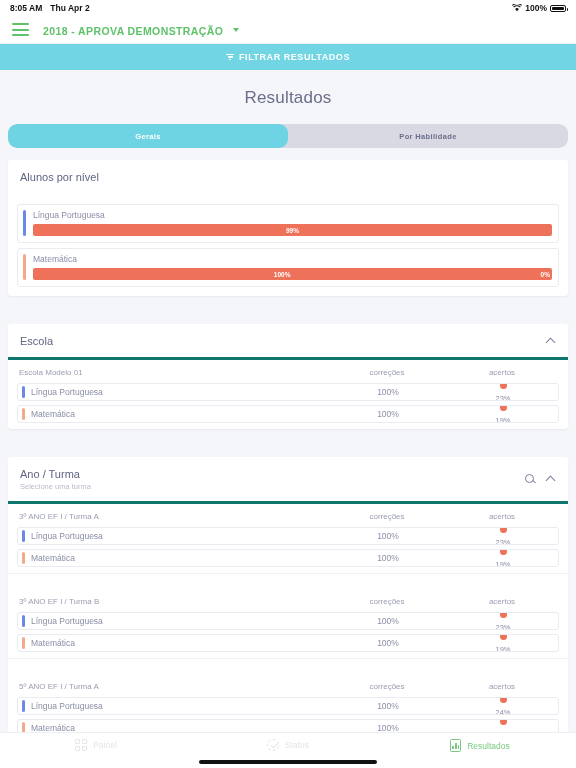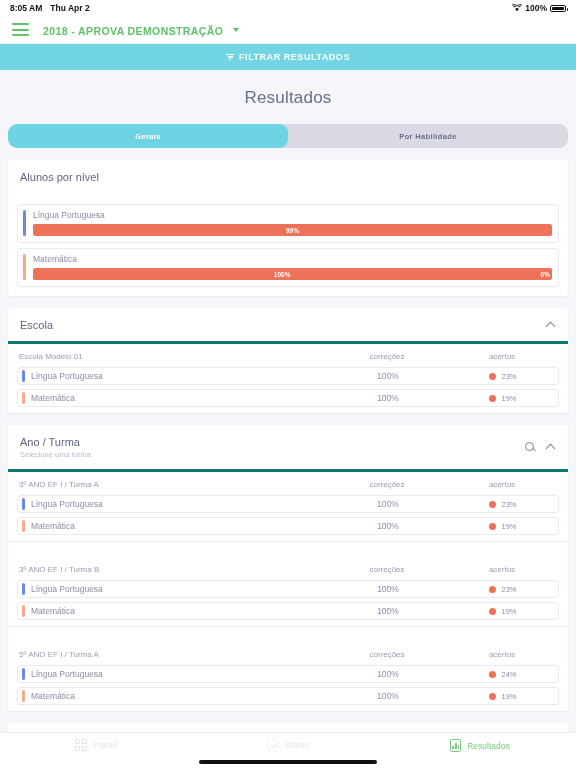--- a/index.html
+++ b/index.html
@@ -66,21 +66,21 @@
   }
   .seg-btn {
     flex: 1; display: flex; align-items: center; justify-content: center;
     font-size: 7.5px; font-weight: bold; letter-spacing: .35px; cursor: pointer;
     color: #6b6e8a;
   }
   .seg-btn.active { background: #6ed3e2; color: #ffffff; border-radius: 9px; }
 
   
   .card {
-    background: #ffffff; border-radius: 3px; margin-bottom: 12px;
+    background: #ffffff; border-radius: 3px; margin-bottom: 28px;
     box-shadow: 0 1px 2px rgba(60,64,90,.07);
   }
   .card-head {
     display: flex; align-items: center; justify-content: space-between;
     padding: 11px 12px 10px; border-bottom: 3px solid #0f766e;
   }
   .card-head.noborder { border-bottom: none; }
   .card-title { color: #5f6482; font-size: 11px; }
   .card-sub { color: #b9bccb; font-size: 7.5px; margin-top: 2px; }
   .head-actions { display: flex; align-items: center; gap: 11px; }
@@ -129,21 +129,21 @@
   .col-name { flex: 1; }
   .col-cor { width: 120px; text-align: center; }
   .col-ace { width: 110px; text-align: center; }
   .tbl-row {
     display: flex; align-items: center; border: 1px solid #e9ebf1;
     border-radius: 3px; margin-bottom: 4px; height: 18px; overflow: hidden;
   }
   .rstripe { width: 3px; height: 12px; border-radius: 2px; margin: 0 6px 0 4px; flex: 0 0 3px; }
   .r-name { flex: 1; font-size: 8.5px; color: #8a8ea7; }
   .r-cor { width: 120px; text-align: center; font-size: 8.5px; color: #8a8ea7; }
-  .r-ace { width: 110px; display: flex; align-items: center; justify-content: center; gap: 5px; font-size: 7.5px; color: #8a8ea7; }
+  .r-ace { width: 110px; display: flex; align-items: center; justify-content: center; gap: 5px; font-size: 7.5px; color: #8a8ea7; flex-direction: column; }
   .dot { width: 7px; height: 7px; border-radius: 50%; background: #ee7259; flex: 0 0 7px; }
 
   .card-foot {
     display: flex; align-items: center; justify-content: center; gap: 5px;
     padding: 7px 0 9px; font-size: 8px; color: #8a8ea7; cursor: pointer;
   }
   .chev-dn { width: 8px; height: 8px; position: relative; }
   .chev-dn::before {
     content: ""; position: absolute; left: 0; top: 0px; width: 5.5px; height: 5.5px;
     border-right: 1.4px solid #7b7f9e; border-bottom: 1.4px solid #7b7f9e;

